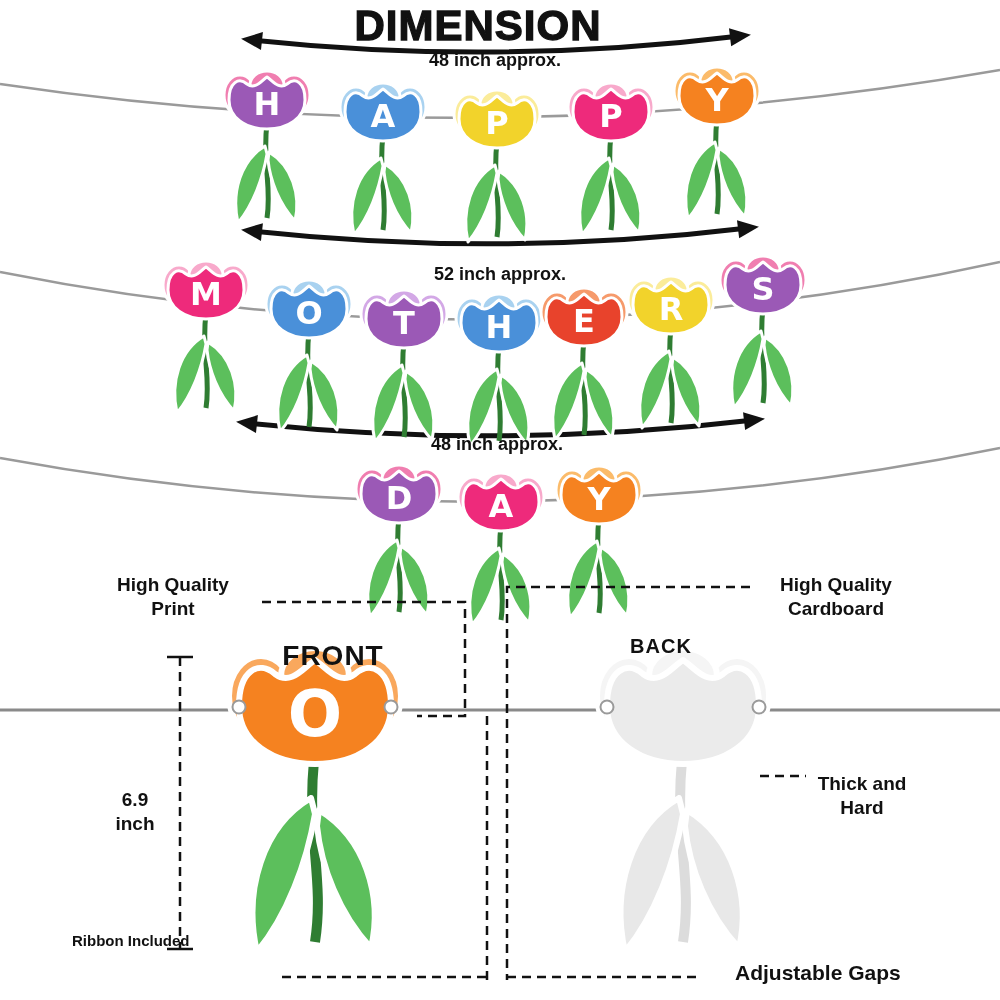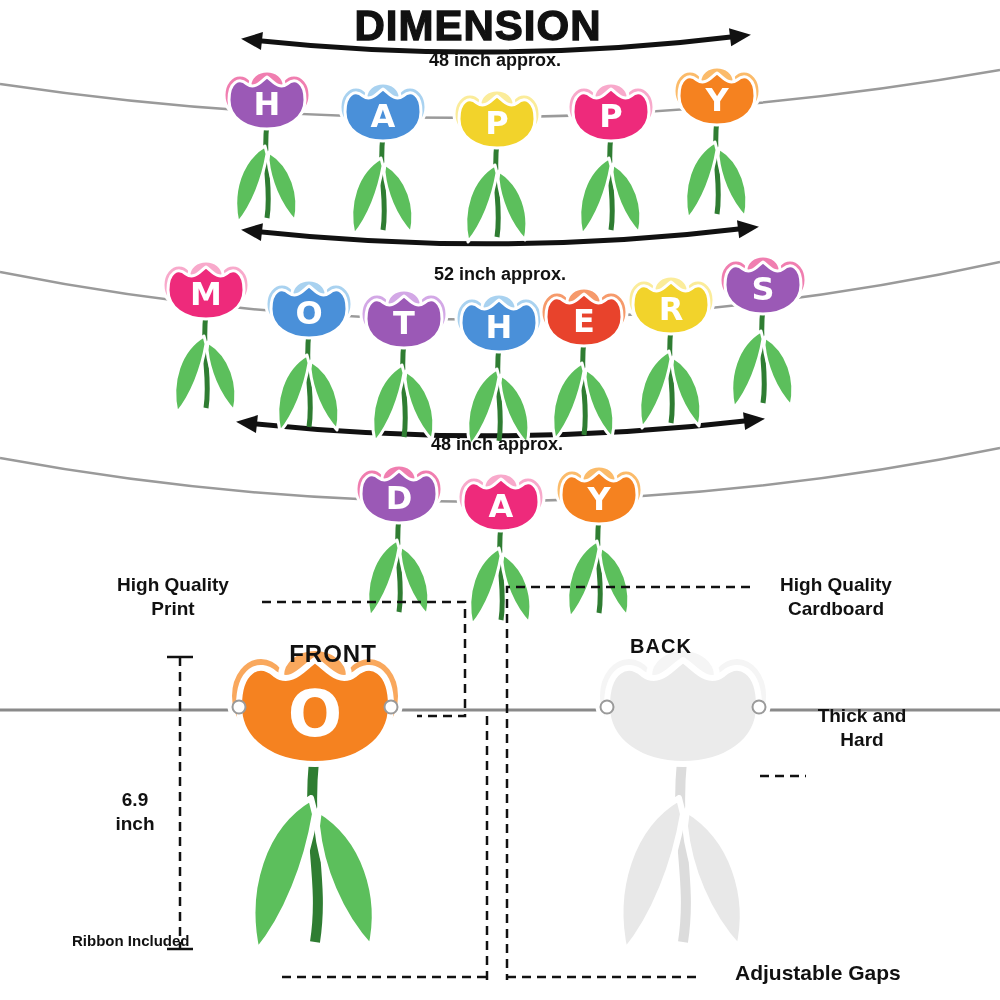--- a/index.html
+++ b/index.html
@@ -11,27 +11,27 @@
   #overlay-layer{z-index:3;}
   .labels{position:absolute;left:0;top:0;width:1000px;height:1000px;z-index:4;pointer-events:none;}
   .tulip{position:absolute;width:100px;height:170px;}
   .tulip.big{width:200px;height:340px;}
   .lbl{position:absolute;font-weight:bold;color:#111;}
   .title{left:0;top:2px;width:956px;text-align:center;font-size:42px;letter-spacing:1px;
          -webkit-text-stroke:1.3px #111;}
   .m1{left:345px;top:50px;width:300px;text-align:center;font-size:18px;}
   .m2{left:350px;top:242px;width:300px;text-align:center;font-size:18px;margin-top:22px;}
   .m3{left:347px;top:434px;width:300px;text-align:center;font-size:18px;}
-  .front-label{left:253px;top:640px;width:160px;text-align:center;font-size:24px;letter-spacing:1px;}
+  .front-label{left:253px;top:640px;width:160px;text-align:center;font-size:28px;letter-spacing:1px;}
   .back-label{left:581px;top:635px;width:160px;text-align:center;font-size:20px;letter-spacing:1px;}
   .ann{font-size:19px;line-height:1.25;text-align:center;}
   .ann-print{left:98px;top:573px;width:150px;}
   .ann-cardboard{left:757px;top:573px;width:158px;}
   .ann-height{left:102px;top:788px;width:66px;}
-  .ann-thick{left:804px;top:704px;width:116px;}
+  .ann-thick{left:804px;top:772px;width:116px;}
   .ann-ribbon{left:72px;top:932px;font-size:15px;white-space:nowrap;}
   .ann-gaps{left:700px;top:960px;font-size:21px;white-space:nowrap;margin-left:35px;}
   svg text{font-family:"DejaVu Sans","Liberation Sans",sans-serif;font-weight:bold;}
 </style>
 </head>
 <body>
 
 <div class="stage">
 
   <svg class="layer" id="base-layer" viewBox="0 0 1000 1000">

